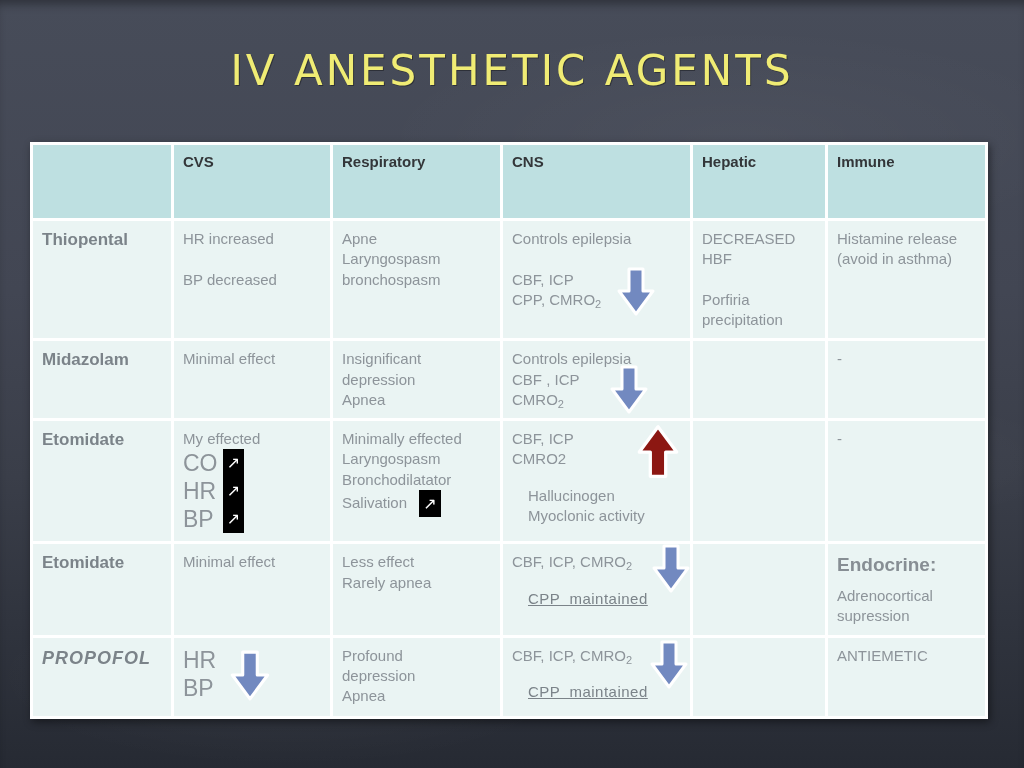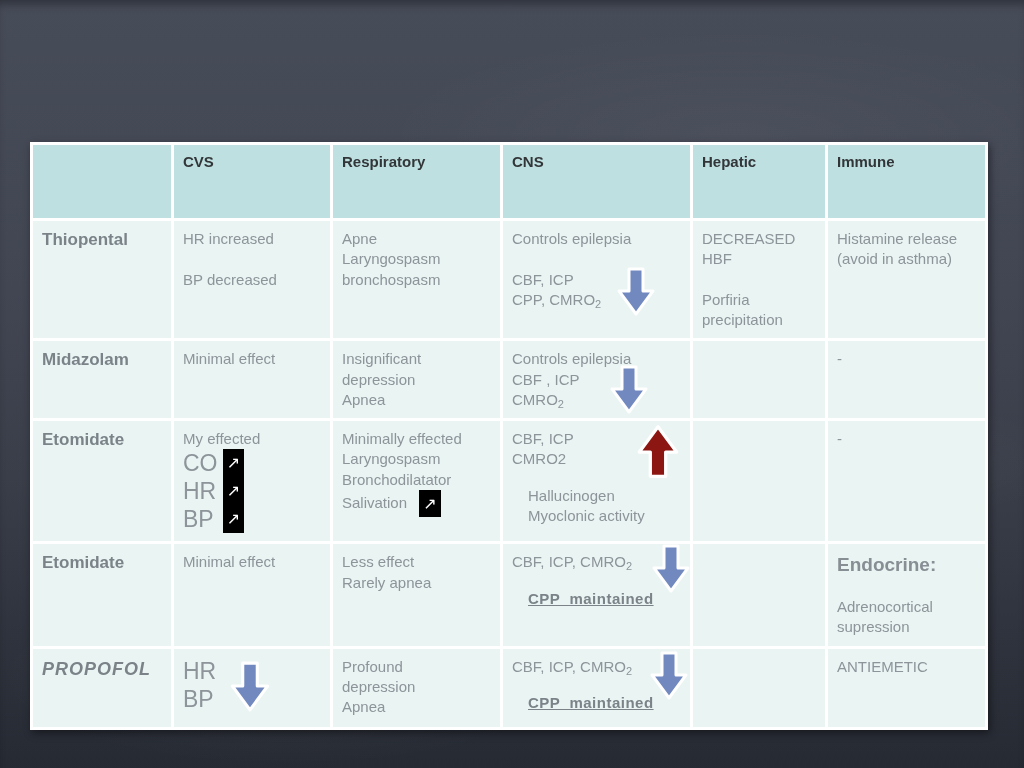--- a/index.html
+++ b/index.html
@@ -42,45 +42,46 @@
   tr.r5 td { height:78px;  }
 
   td.drug { font-weight:bold; color:#7b8389; font-size:17px; }
   td.drug.caps { font-size:18px; letter-spacing:1px;font-style:italic; }
 
   .pre { white-space:pre-line; }
   .rel { position:relative; }
   .sub { font-size:11px; position:relative; top:3px; }
   .gap-top { margin-top:16px;margin-left:16px; }
   .underl {
-    font-weight:bold; color:#7b8389; letter-spacing:0.5px;
+    font-weight:normal; color:#7b8389; letter-spacing:0.5px;
     text-decoration:underline; white-space:pre;
   }
   .big { font-size:23px; line-height:1.22; color:#8d949a; }
-  .bighead { font-size:19px; font-weight:bold; color:#878e94; margin-bottom:19px; }
+  .bighead { font-size:19px; font-weight:bold; color:#878e94; margin-bottom:8px; }
 
   .vrow { display:flex; align-items:center; }
   .vrow .lbl { width:40px; }
 
   .box-arrow {
     display:inline-block; width:21px; height:28px; background:#000;
     color:#fff; font-size:16px; line-height:28px; text-align:center;
     font-family:"DejaVu Sans", sans-serif;
   }
   .box-arrow.small { width:22px; height:27px; }
 
   .arr { position:absolute; }
   .cvs-flex { display:flex; align-items:flex-start; }
   .cvs-flex svg { margin-left:10px; margin-top:4px; }
 </style>
 </head>
 <body>
 
 <div class="slide">
 
+  <div class="title">IV ANESTHETIC AGENTS</div>
 
   <table class="tbl">
     <colgroup>
       <col style="width:138px">
         <col style="width:156px">
         <col style="width:167px">
       <col style="width:187px">
         <col style="width:132px">
         <col style="width:157px">
     </colgroup>

